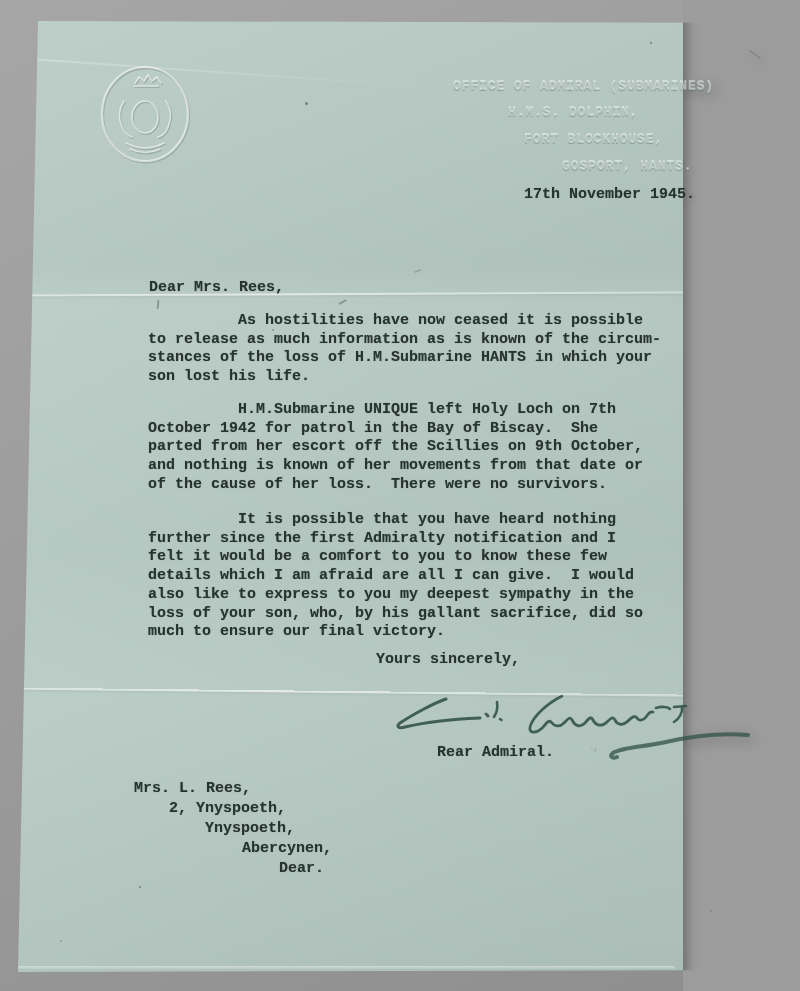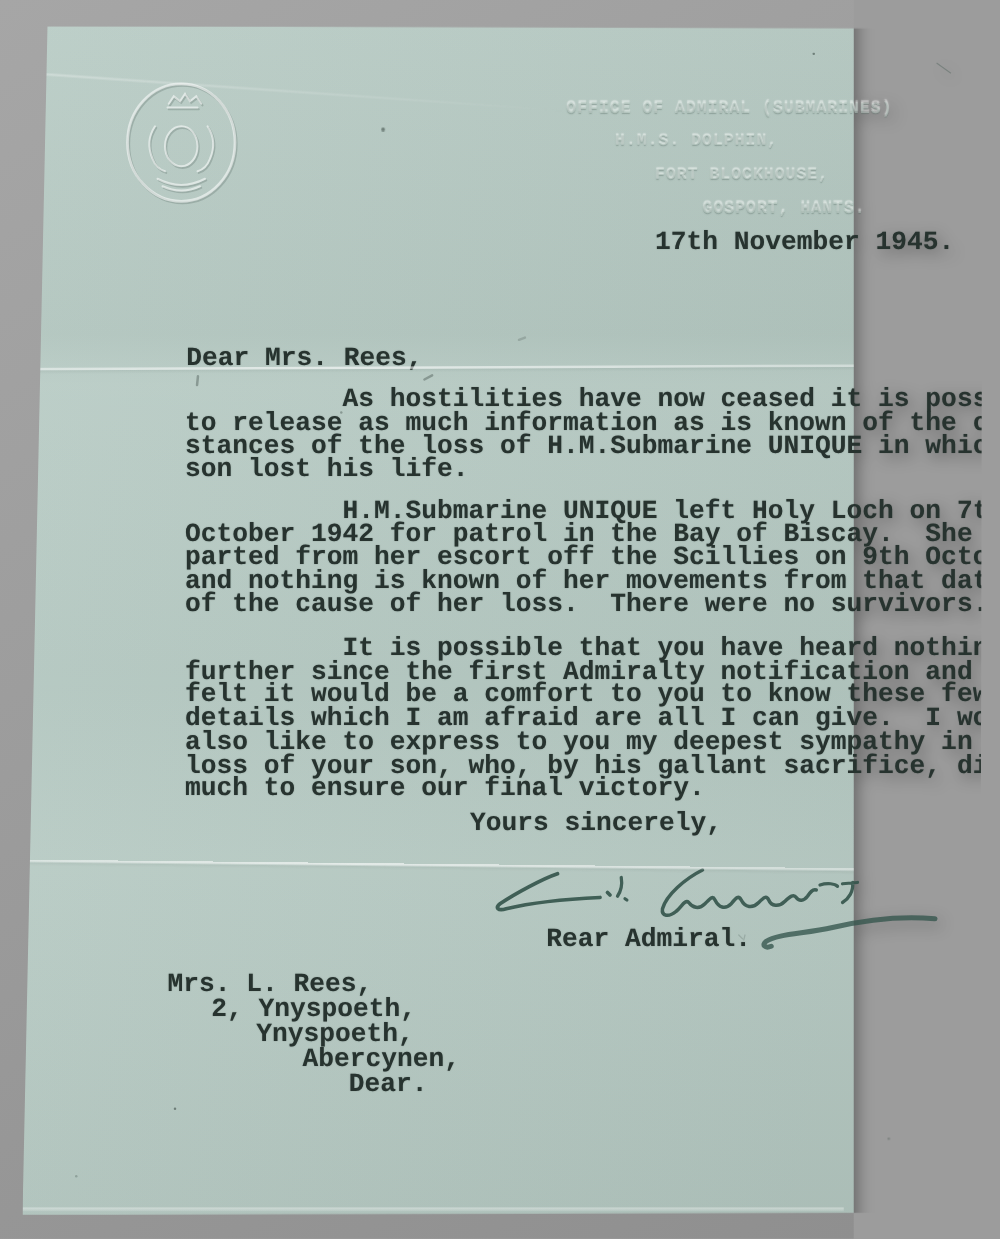--- a/index.html
+++ b/index.html
@@ -21,21 +21,21 @@
       linear-gradient(180deg,rgba(255,255,255,.06) 0%,rgba(0,0,0,.02) 27%,rgba(255,255,255,.05) 31%,rgba(0,0,0,.012) 55%,rgba(255,255,255,.04) 70%,rgba(0,0,0,.03) 100%),
       linear-gradient(100deg,rgba(255,255,255,.05),rgba(0,0,0,.035) 96%),
       var(--paper);
     clip-path:polygon(38px 21px,786px 23px,784px 970px,18px 972px);
     filter:drop-shadow(3px 4px 6px rgba(0,0,0,.35));
   }
   
   .type{
     position:absolute;white-space:pre;
     font-family:"Liberation Mono","DejaVu Sans Mono",monospace;
-    font-size:21px;line-height:18.7px;font-weight:700;
+    font-size:15px;line-height:18.7px;font-weight:700;
     color:var(--ink);
     text-shadow:0 0 1px rgba(35,50,46,.4);
   }
   .addr{line-height:20px;padding-left:24px;}
   
   .emboss{
     position:absolute;white-space:pre;
     font-size:13px;font-weight:700;letter-spacing:.9px;
     color:rgba(233,242,238,.34);
     text-shadow:0 1px 1px rgba(84,104,98,.42),0 -1px 1px rgba(255,255,255,.5);
@@ -82,31 +82,31 @@
           <ellipse cx="47" cy="54" rx="13" ry="16"></ellipse>
           <path d="M26,38 q-8,12 -2,26 q3,8 10,10"></path>
           <path d="M68,38 q8,12 2,26 q-3,8 -10,10"></path>
           <path d="M28,80 q19,10 38,0"></path>
           <path d="M32,86 q15,7 30,0"></path>
         </g>
       </svg>
     </div>
 
     <div class="emboss" style="left:453px;top:79px;">OFFICE OF ADMIRAL (SUBMARINES)</div>
-    <div class="emboss" style="left:492px;top:105px;">H.M.S. DOLPHIN,</div>
+    <div class="emboss" style="left:508px;top:105px;">H.M.S. DOLPHIN,</div>
     <div class="emboss" style="left:524px;top:132px;">FORT BLOCKHOUSE,</div>
     <div class="emboss" style="left:562px;top:159px;">GOSPORT, HANTS.</div>
 
     <div class="type" style="left:524px;top:186px;">17th November 1945.</div>
 
     <div class="type" style="left:149px;top:279px;">Dear Mrs. Rees,</div>
 
     <div class="type" style="left:148px;top:312px;">          As hostilities have now ceased it is possible
 to release as much information as is known of the circum-
-stances of the loss of H.M.Submarine UNIQUE in which your
+stances of the loss of H.M.Submarine HANTS in which your
 son lost his life.</div>
     <div class="type" style="left:148px;top:401px;">          H.M.Submarine UNIQUE left Holy Loch on 7th
 October 1942 for patrol in the Bay of Biscay.  She
 parted from her escort off the Scillies on 9th October,
 and nothing is known of her movements from that date or
 of the cause of her loss.  There were no survivors.</div>
     <div class="type" style="left:148px;top:511px;">          It is possible that you have heard nothing
 further since the first Admiralty notification and I
 felt it would be a comfort to you to know these few
 details which I am afraid are all I can give.  I would

